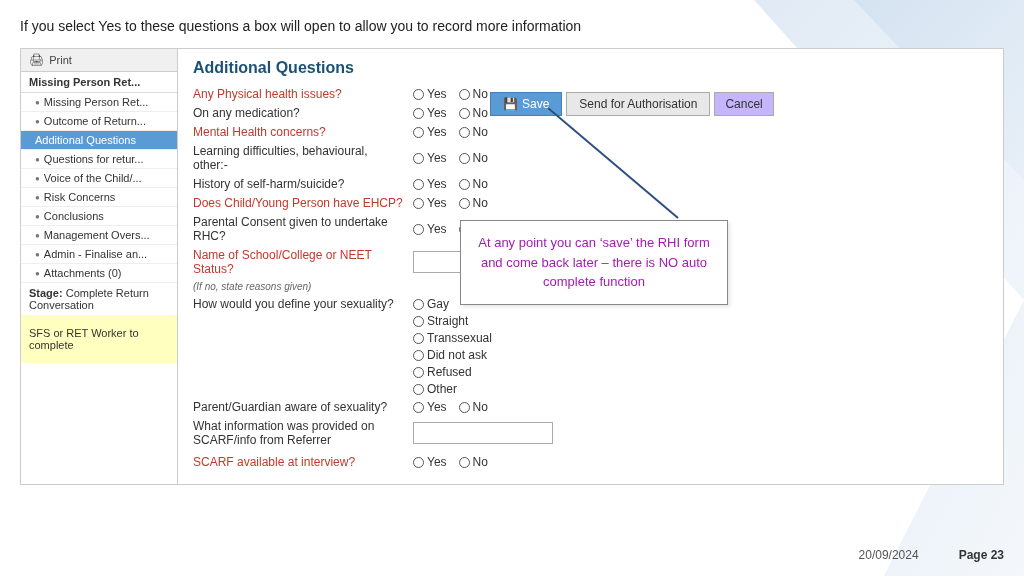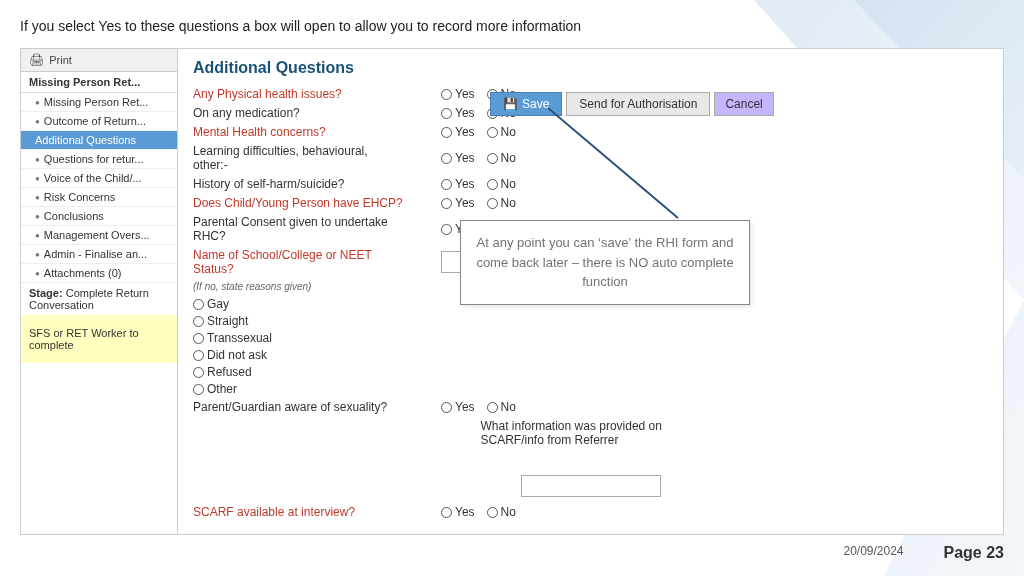--- a/index.html
+++ b/index.html
@@ -121,21 +121,20 @@
       font-weight: bold;
       color: #1a5276;
       margin-bottom: 10px;
     }
 
     .form-row {
       display: flex;
       align-items: center;
       margin-bottom: 5px;
       font-size: 12px;
-      gap: 28px;
     }
 
     .form-row.red-label .row-label {
       color: #c0392b;
     }
 
     .row-label {
       width: 220px;
       flex-shrink: 0;
       color: #333;
@@ -236,46 +235,46 @@
       display: flex;
       flex-direction: column;
       gap: 3px;
     }
 
     
     .callout-box {
       position: absolute;
       top: 220px;
       left: 460px;
-      width: 290px;
+      width: 268px;
       background: #fff;
       border: 1px solid #888;
       padding: 12px 15px;
       font-size: 13px;
-      color: #737373;
+      color: #a21caf;
       text-align: center;
       line-height: 1.5;
       z-index: 5;
       box-shadow: 2px 2px 4px rgba(0,0,0,0.1);
     }
 
     
     .footer {
       position: absolute;
       bottom: 14px;
       right: 20px;
       font-size: 12px;
       color: #555;
       display: flex;
       gap: 40px;
       z-index: 2;
     }
 
     .page-num {
-      font-size: 16px;
+      font-size: 12px;
       font-weight: bold;
       color: #333;
     }
 
     
     .bg-svg {
       position: absolute;
       top: 0;
       right: 0;
       width: 420px;
@@ -473,20 +472,21 @@
         <span class="row-label">Name of School/College or NEET Status?</span>
         <input type="text" class="text-input" style="">
       </div>
 
       <div class="form-row">
         <span class="row-label subtext">(If no, state reasons given)</span>
       </div>
 
       <div class="sexuality-section">
         <div class="sexuality-row">
+          <span class="sexuality-label">How would you define your sexuality?</span>
           <div class="sexuality-options">
             <label class="radio-option">
               <span class="radio-circle"></span>Gay
             </label>
             <label class="radio-option">
               <span class="radio-circle"></span>Straight
             </label>
             <label class="radio-option">
               <span class="radio-circle"></span>Transsexual
             </label>
@@ -507,21 +507,21 @@
           <div class="radio-group">
             <label class="radio-option">
               <span class="radio-circle"></span>Yes
             </label>
             <label class="radio-option">
               <span class="radio-circle"></span>No
             </label>
           </div>
         </div>
 
-        <div class="form-row" style="margin-top:4px;flex-direction:column;">
+        <div class="form-row" style="margin-top:4px;">
           <span class="row-label">What information was provided on SCARF/info from Referrer</span>
           <input type="text" class="text-input" style="">
         </div>
 
         <div class="form-row" style="margin-top:8px;">
           <span class="row-label" style="color:#c0392b;">SCARF available at interview?</span>
           <div class="radio-group">
             <label class="radio-option">
               <span class="radio-circle"></span>Yes
             </label>

